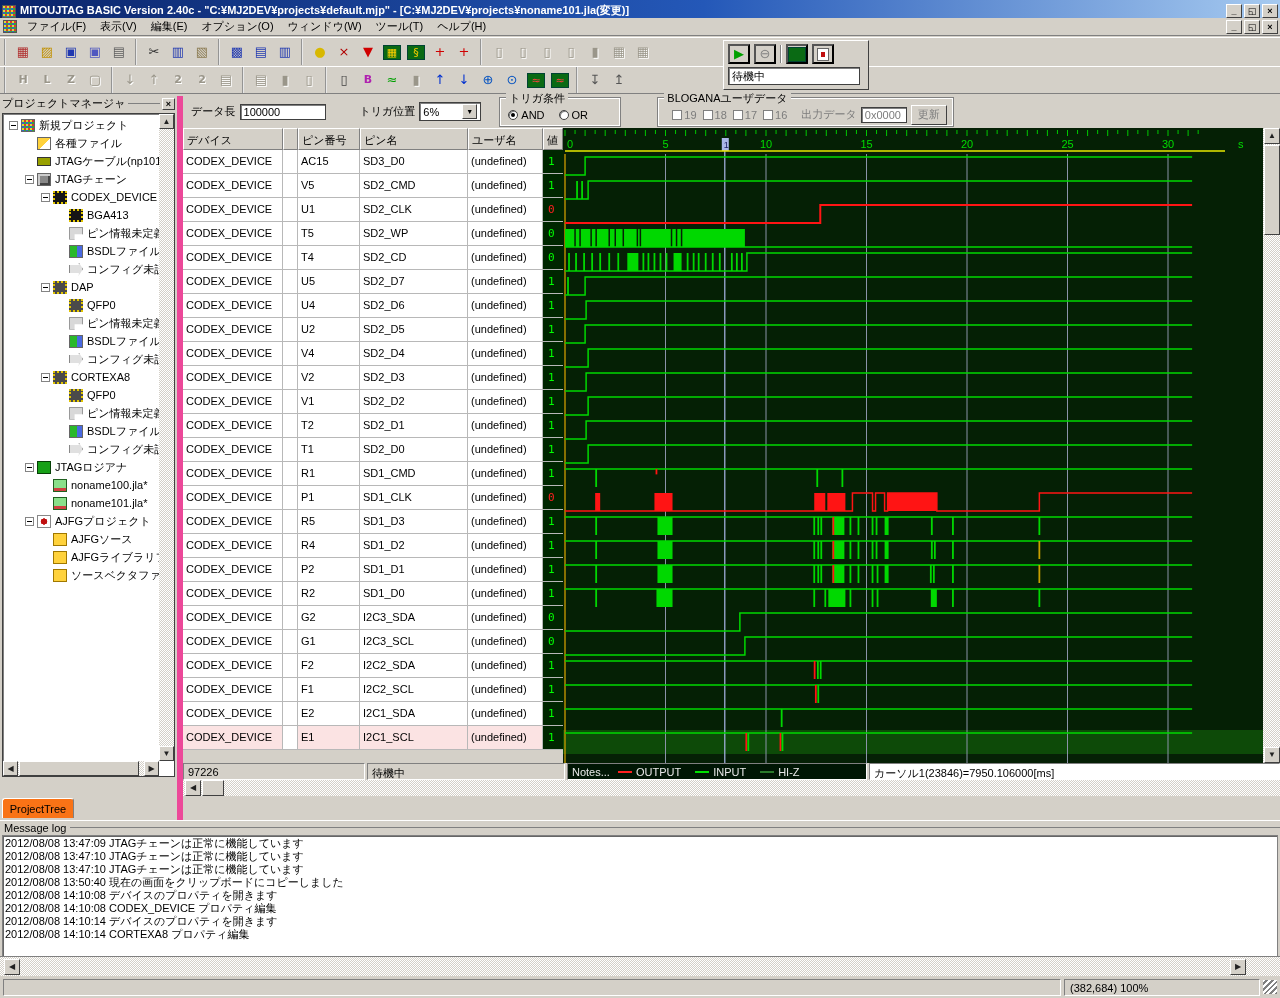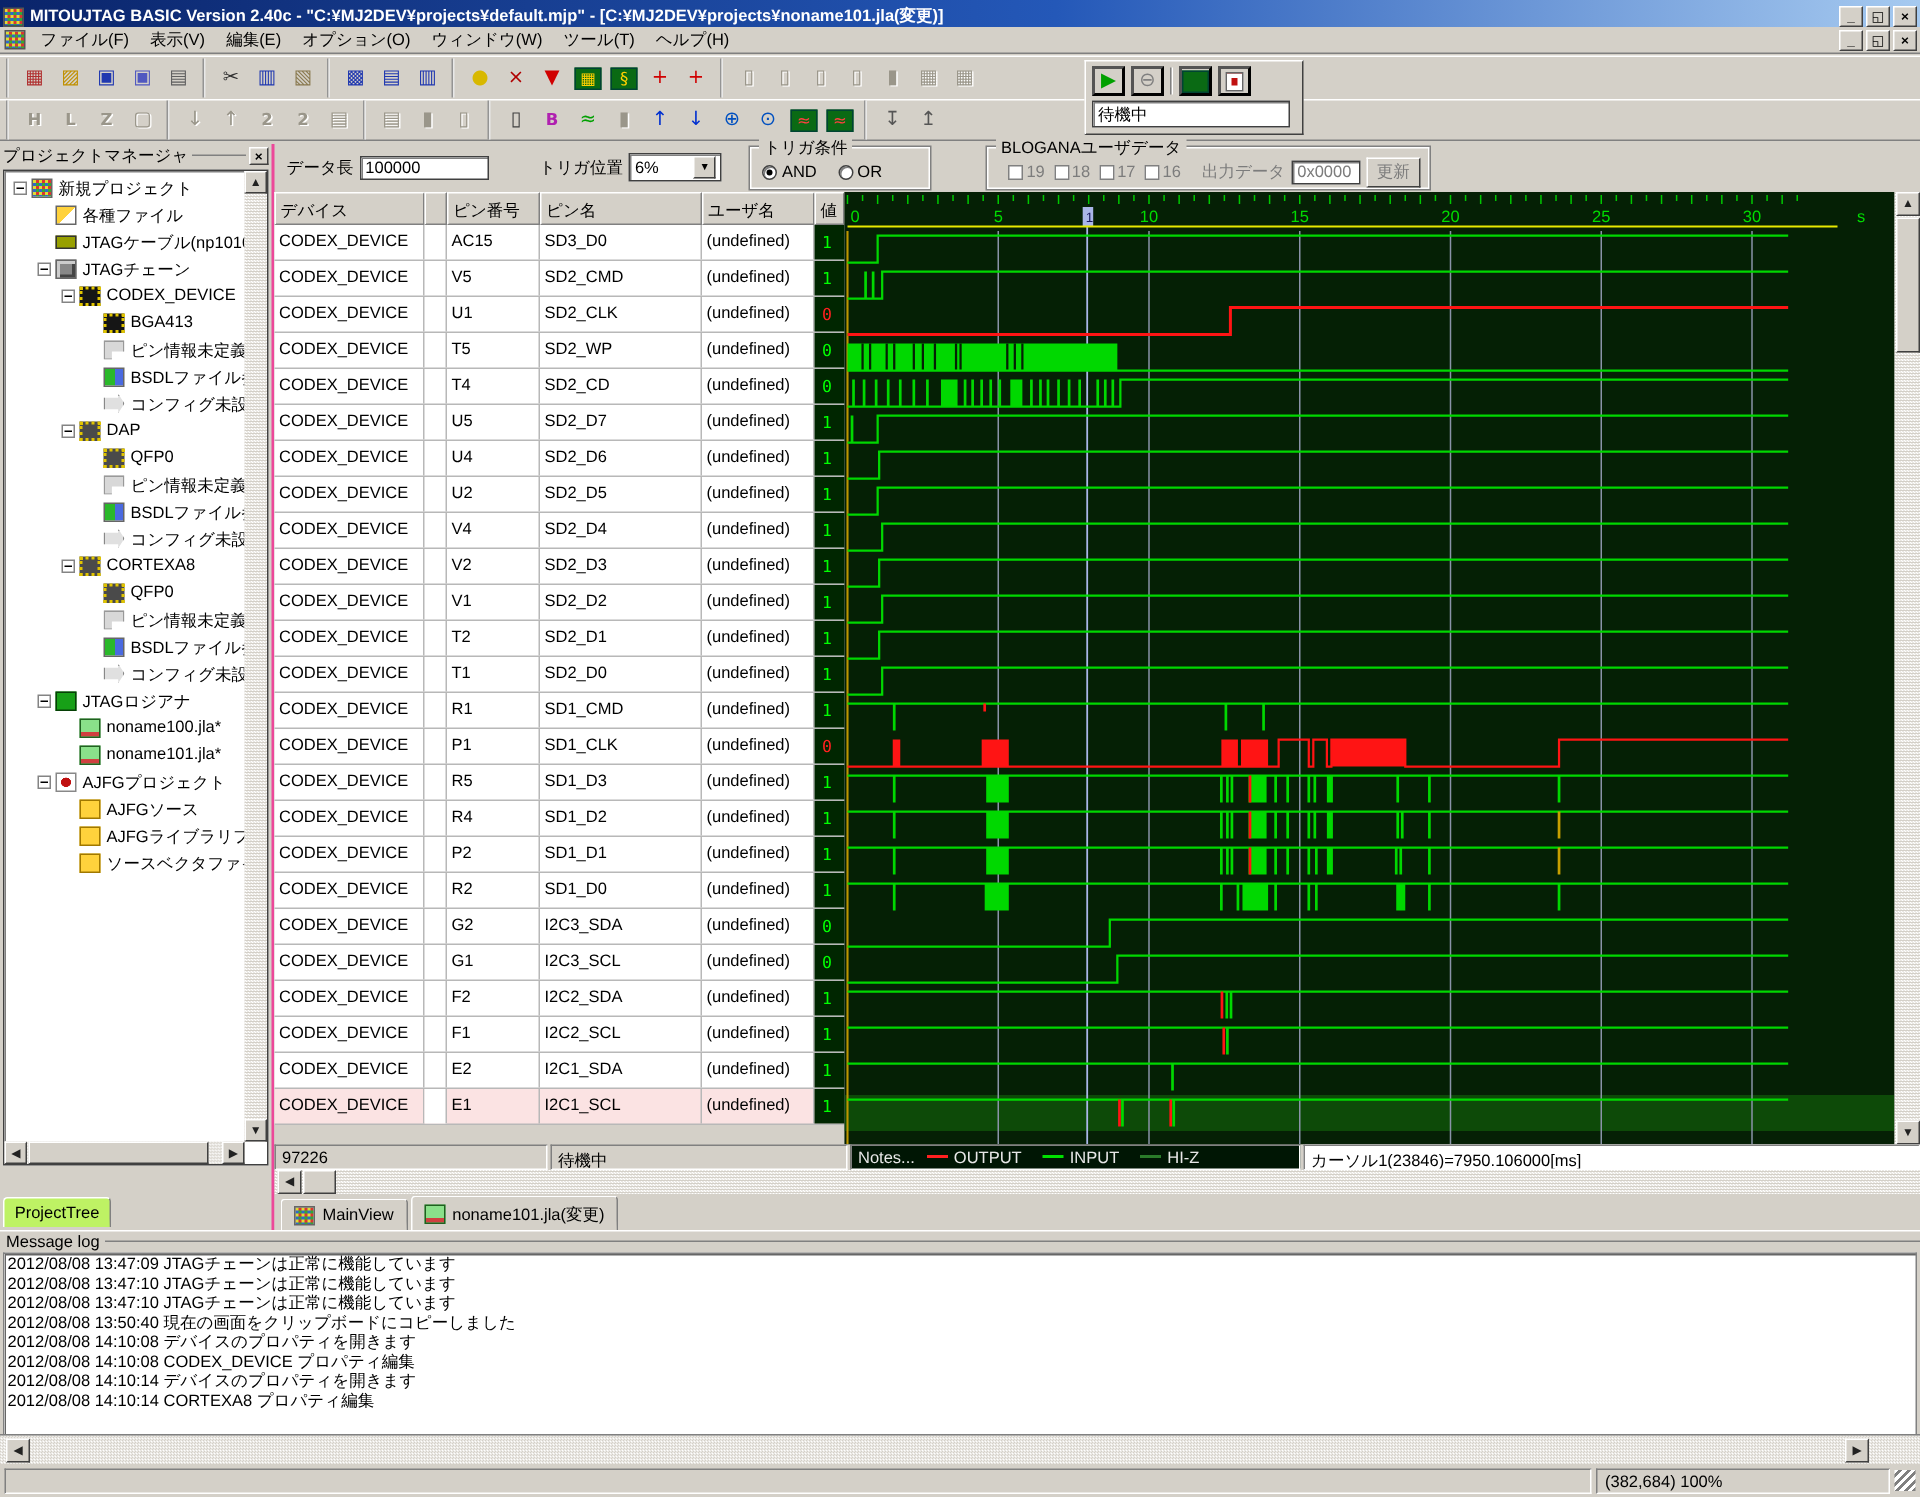--- a/index.html
+++ b/index.html
@@ -41,21 +41,21 @@
   
   .ctrlrow{position:absolute;top:95px;left:183px;right:0;height:33px;background:#d4d0c8;display:flex;align-items:center}
   .ctrlrow label{margin:0 4px;white-space:nowrap}
   .groupbox{position:relative;border:1px solid #808080;box-shadow:1px 1px 0 #fff inset,-1px -1px 0 #fff inset;height:30px;margin-left:14px;padding:8px 8px 2px 8px;display:flex;align-items:center}
   .groupbox .legend{position:absolute;top:-7px;left:6px;background:#d4d0c8;padding:0 3px}
   .radio{width:10px;height:10px;border-radius:50%;border:1px solid #404040;background:#fff;box-shadow:inset 1px 1px 0 #808080;display:inline-block;margin-right:3px;position:relative;vertical-align:-2px}
   .radio.on::after{content:"";position:absolute;left:2px;top:2px;width:4px;height:4px;border-radius:50%;background:#000}
   .chk{width:10px;height:10px;border:1px solid #808080;background:#fff;display:inline-block;margin:0 2px 0 6px;vertical-align:-2px}
   .gray{color:#7c7c7c}
   
-  .leftpanel{position:absolute;top:96px;left:0;width:183px;height:724px;background:#d4d0c8;border-right:2px solid #ec4899}
+  .leftpanel{position:absolute;top:96px;left:0;width:183px;height:724px;background:#d4d0c8;border-right:6px solid #ec4899}
   .lphead{height:15px;display:flex;align-items:center;padding:1px 2px}
   .lphead .cap{white-space:nowrap}
   .lphead .rule{flex:1;border-top:1px solid #808080;margin:0 2px}
   .lpx{width:13px;height:12px;background:#d4d0c8;font-size:9px;line-height:10px;text-align:center;font-weight:bold}
   .treebox{position:absolute;top:17px;left:2px;right:2px;bottom:43px;background:#fff;border:1px solid #404040;box-shadow:inset 1px 1px 0 #808080;overflow:hidden}
   .tree-item{display:flex;align-items:center;height:18px;white-space:nowrap}
   .exp{width:9px;height:9px;background:#fff;border:1px solid #848484;position:relative;flex:none;margin-right:3px}
   .exp::before{content:"";position:absolute;left:1px;right:1px;top:3px;border-top:1px solid #000}
   .ti{width:14px;height:13px;display:inline-block;margin-right:4px;flex:none;border:1px solid #666}
   .ti-chip-color{background:repeating-conic-gradient(#d33 0 25%,#3a3 0 50%,#36c 0 75%,#dd3 0 100%) 0 0/4px 4px}
@@ -68,21 +68,21 @@
   .ti-bsdl{background:linear-gradient(90deg,#2ab82a 55%,#4a6ae0 55%)}
   .ti-config{background:#e0e0e0;border-color:#888;clip-path:polygon(0 20%,70% 20%,70% 0,100% 50%,70% 100%,70% 80%,0 80%)}
   .ti-logana{background:#17a017;border-color:#064006}
   .ti-wavefile{background:#8ae08a;border-color:#206020;box-shadow:inset 0 -3px 0 #d04040}
   .ti-ajfg{background:radial-gradient(#c01010 38%,#fff 42%);border-color:#888}
   .ti-folder{background:#ffd23c;border-color:#a07800}
   .vscr{position:absolute;top:0;right:0;bottom:0;width:15px;background:conic-gradient(#fff 25%,#d4d0c8 0 50%,#fff 0 75%,#d4d0c8 0) 0 0/2px 2px}
   .hscr{position:absolute;left:0;right:15px;bottom:0;height:15px;background:conic-gradient(#fff 25%,#d4d0c8 0 50%,#fff 0 75%,#d4d0c8 0) 0 0/2px 2px}
   .scrbtn{position:absolute;width:15px;height:15px;background:#d4d0c8;font-size:8px;line-height:13px;text-align:center;color:#222}
   .thumb{position:absolute;background:#d4d0c8}
-  .lptab{position:absolute;left:2px;bottom:2px;width:72px;height:20px;background:#bef264;border:1px solid #808080;border-top-color:#fff;border-left-color:#fff;border-bottom:none;border-radius:3px 3px 0 0;display:flex;align-items:center;justify-content:center}
+  .lptab{position:absolute;left:2px;bottom:2px;width:72px;height:20px;background:#f97316;border:1px solid #808080;border-top-color:#fff;border-left-color:#fff;border-bottom:none;border-radius:3px 3px 0 0;display:flex;align-items:center;justify-content:center}
   
   .mainarea{position:absolute;top:128px;left:183px;right:0;height:635px;display:flex;background:#d4d0c8}
   .sigtable{width:380px;flex:none;background:#d4d0c8}
   .trow{display:flex;height:24px;background:#fff;border-bottom:1px solid #b8b8b8}
   .trow.sel{background:#fbe3e3}
   .trow.sel .c1{background:#fff}
   .tcell{padding:5px 0 0 3px;border-right:1px solid #b8b8b8;overflow:hidden;white-space:nowrap;height:100%}
   .thead{display:flex;height:22px;background:#d4d0c8}
   .thcell{padding:4px 0 0 3px;border-top:1px solid #fff;border-left:1px solid #fff;border-right:1px solid #808080;border-bottom:1px solid #808080;white-space:nowrap;overflow:hidden}
   .valcell{background:#002600;color:#00ff00;border-right:none;padding-left:5px;font-family:"DejaVu Sans Mono",monospace}
@@ -1032,30 +1032,20 @@
         </span>
     </div>
     <div class="wpane bevin" style="flex:1;background:#fff">カーソル1(23846)=7950.106000[ms]</div>
   </div>
 
   <div class="whscroll">
     <span class="scrbtn bevout" style="left:2px;top:0;width:16px;height:16px;line-height:14px">◀</span>
     <span class="thumb bevout" style="left:19px;top:0;width:22px;height:16px"></span>
   </div>
 
-  <div class="tabsrow" id="viewtabs">
-      <div class="tab">
-        <span class="ti ti-chip-color"></span>
-        <span>MainView</span>
-      </div>
-      <div class="tab active">
-        <span class="ti ti-wavefile"></span>
-        <span>noname101.jla(変更)</span>
-      </div>
-    </div>
 
   <div class="msgarea">
     <div class="mlhead">
       <span>Message log</span>
       <span class="rule"></span>
     </div>
     <div class="mlbox" id="logbox">
         <div class="logline">2012/08/08 13:47:09  JTAGチェーンは正常に機能しています</div>
         <div class="logline">2012/08/08 13:47:10  JTAGチェーンは正常に機能しています</div>
         <div class="logline">2012/08/08 13:47:10  JTAGチェーンは正常に機能しています</div>

